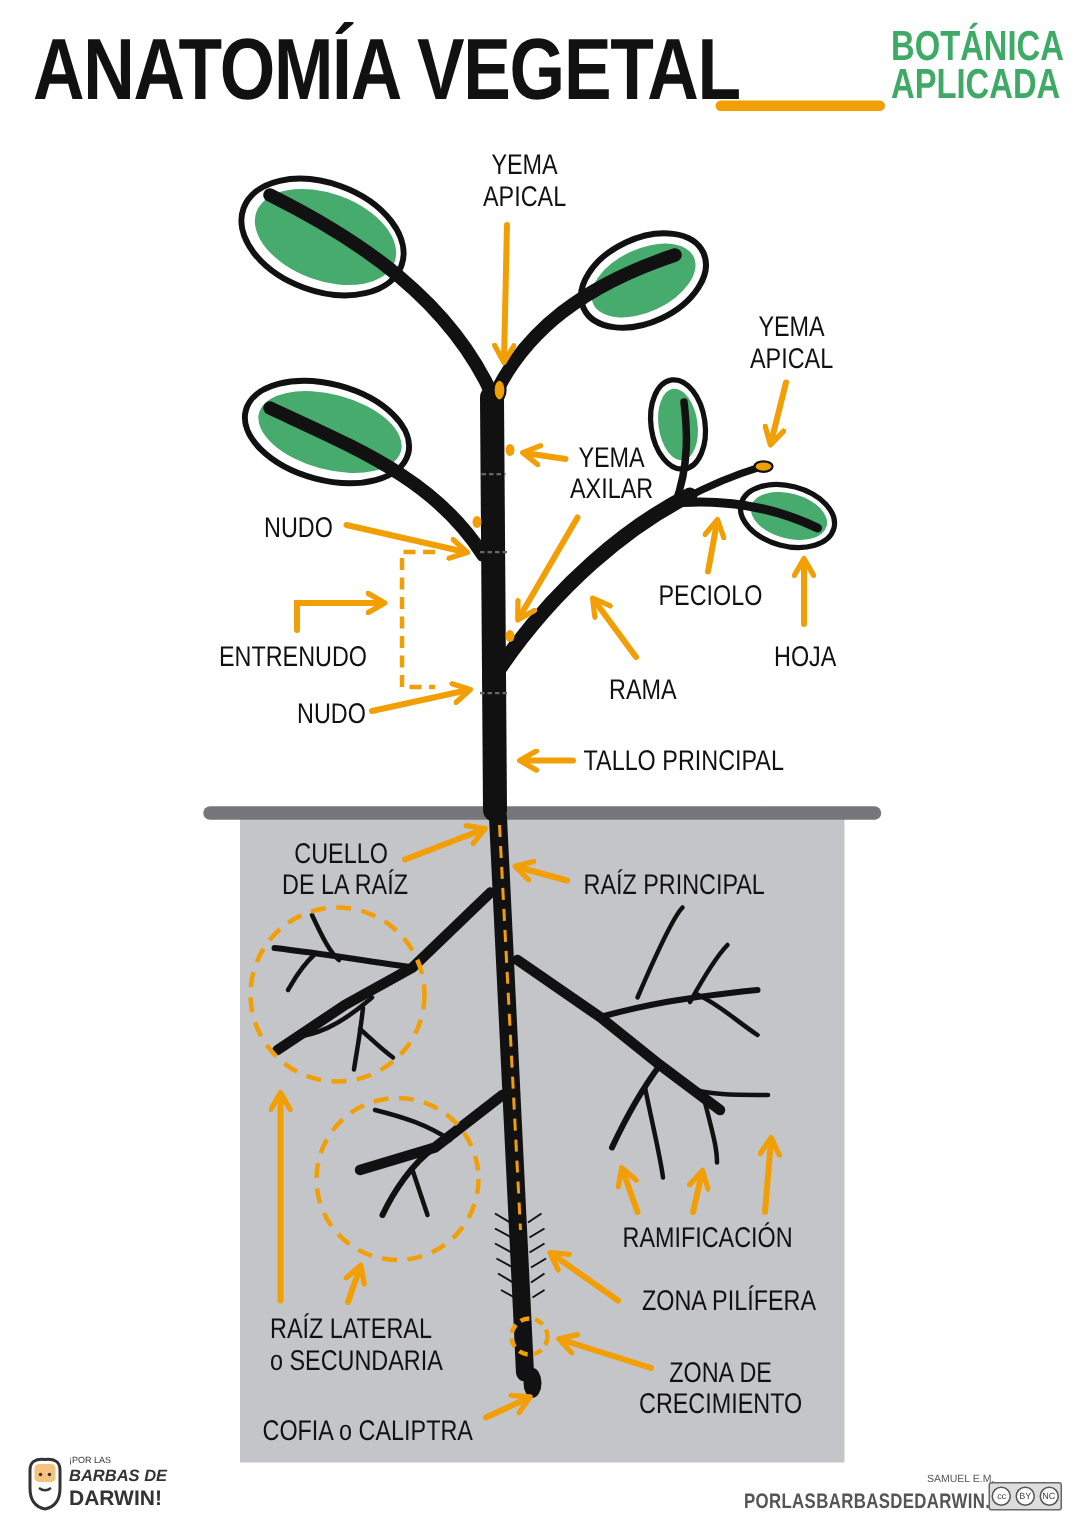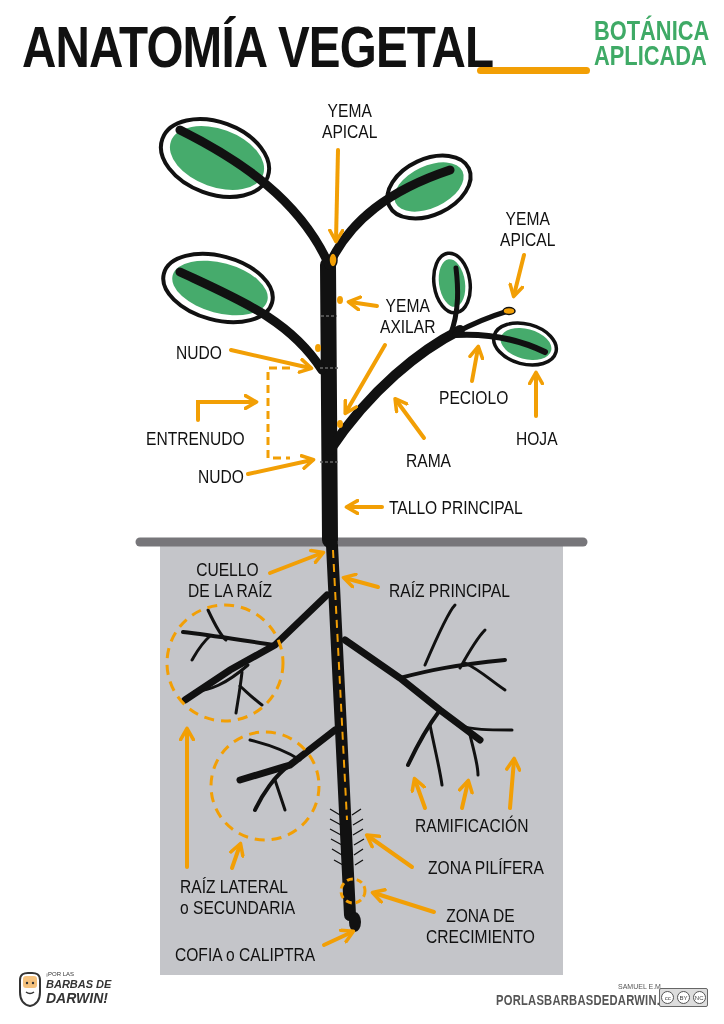--- a/index.html
+++ b/index.html
@@ -181,21 +181,21 @@
 <div class="footer-logo">
   <svg width="100" height="45" viewBox="0 0 100 45">
     <path d="M4,10 Q4,2 14,3 Q24,2 24,10 L24,22 Q24,34 14,36 Q4,34 4,22 Z" fill="#fff" stroke="#333" stroke-width="2"></path>
     <rect x="7" y="6" width="14" height="12" rx="3" fill="#f6c27d"></rect>
     <circle cx="11" cy="13" r="1.2" fill="#333"></circle>
       <circle cx="17" cy="13" r="1.2" fill="#333"></circle>
     <path d="M10,22 Q14,25 18,22" fill="none" stroke="#333" stroke-width="1.5"></path>
   </svg>
   <div style="position:absolute;left:30px;top:1px;font-size:6px;color:#333;">¡POR LAS</div>
   <div style="position:absolute;left:30px;top:8px;font-size:11px;font-weight:bold;color:#333;font-style:italic;">BARBAS DE</div>
-  <div style="position:absolute;left:30px;top:20px;font-size:14px;font-weight:bold;color:#333;font-style:italic;">DARWIN!</div>
+  <div style="position:absolute;left:30px;top:20px;font-size:14px;font-weight:bold;color:#333;">DARWIN!</div>
 </div>
 <div class="footer-author">SAMUEL E.M.</div>
 <div class="footer-site">PORLASBARBASDEDARWIN.COM</div>
 <div class="cc">
   <div class="c">cc</div>
   <div class="c">BY</div>
   <div class="c">NC</div>
 </div>
 
 </body></html>

